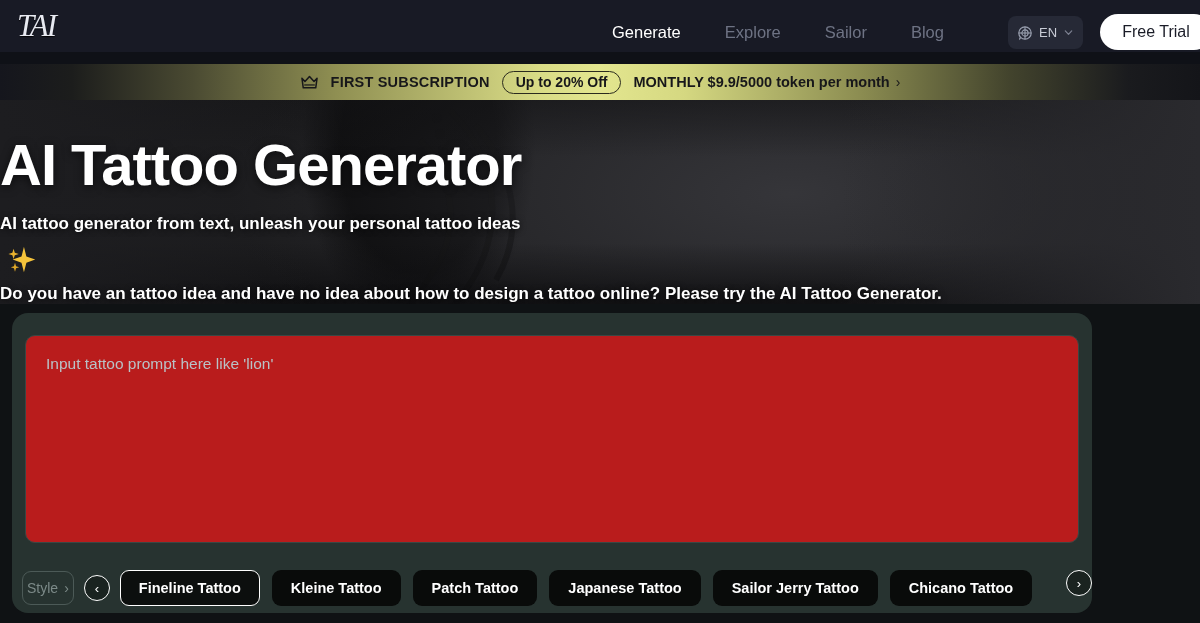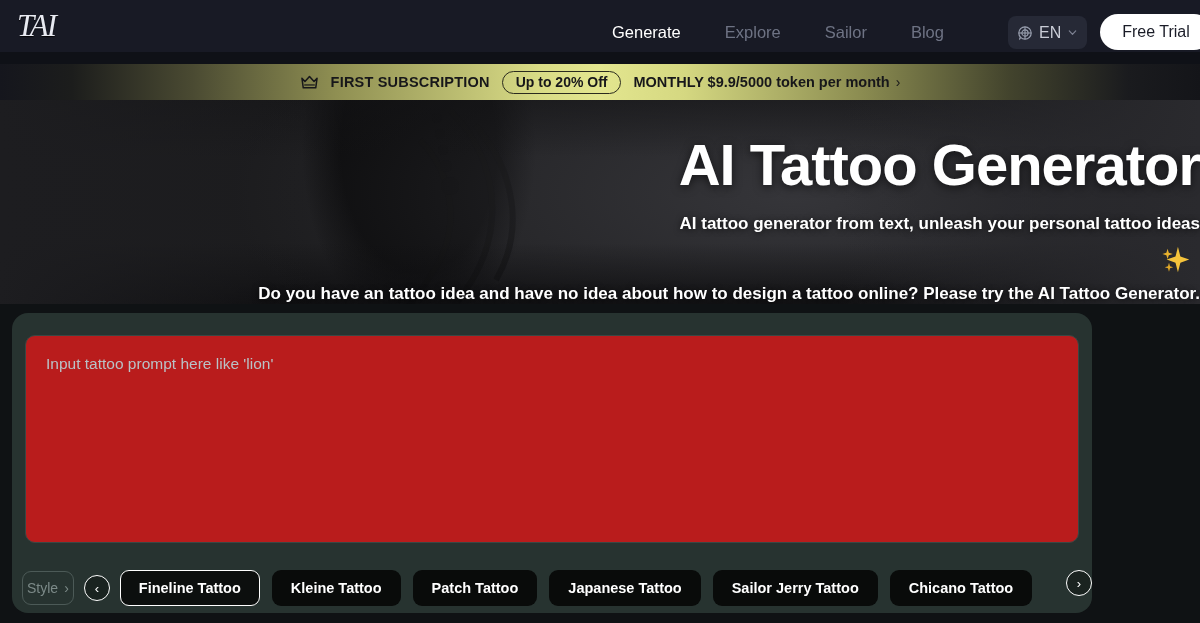--- a/index.html
+++ b/index.html
@@ -40,21 +40,21 @@
   .nav-link.active { color: #ffffff; font-weight: 400; }
 
   .lang-select {
     position: absolute; left: 1008px; top: 16px;
     height: 33px; padding: 0 9px;
     display: flex; align-items: center; gap: 6px;
     background: #262936; border-radius: 8px;
     cursor: pointer;
   }
   .globe-icon { width: 16px; height: 16px; display:block; }
-  .lang-label { font-size: 16px; color: #c9ccd6; }
+  .lang-label { font-size: 13px; color: #c9ccd6; }
   .chev { width: 11px; height: 11px; display:block; }
 
   .free-trial {
     position: absolute; left: 1100px; top: 14px;
     height: 36px; min-width: 112px;
     padding: 0 20px;
     display: flex; align-items: center; justify-content: center;
     background: #ffffff; color: #1a1c27;
     border-radius: 20px; border: none;
     font-size: 16px; font-family: "Liberation Sans", sans-serif;
@@ -115,21 +115,21 @@
     position: absolute; inset: 0;
     background:
       linear-gradient(to right, #1d1d20 0%, rgba(29,29,32,.55) 12%, rgba(29,29,32,0) 26%,
         rgba(29,29,32,0) 70%, rgba(40,40,44,.6) 86%, #2a2a2e 100%),
       linear-gradient(to bottom, rgba(20,20,22,.55) 0%, rgba(20,20,22,0) 28%,
         rgba(16,16,18,0) 70%, rgba(14,14,16,.85) 100%),
       radial-gradient(ellipse 760px 300px at 66% 46%, rgba(74,74,80,.55) 0%, rgba(40,40,44,0) 74%);
   }
   .hero-content {
     position: absolute; inset: 0;
-    display: flex; flex-direction: column; align-items: flex-end;
+    display: flex; flex-direction: column; align-items: flex-start;
     z-index: 5;
   }
   .hero-title {
     margin-top: 36px;
     font-size: 58px; font-weight: bold; color: #ffffff;
     letter-spacing: -1px; line-height: 1;
     text-shadow: 0 2px 10px rgba(0,0,0,.6);
   }
   .hero-subtitle {
     margin-top: 20px;

